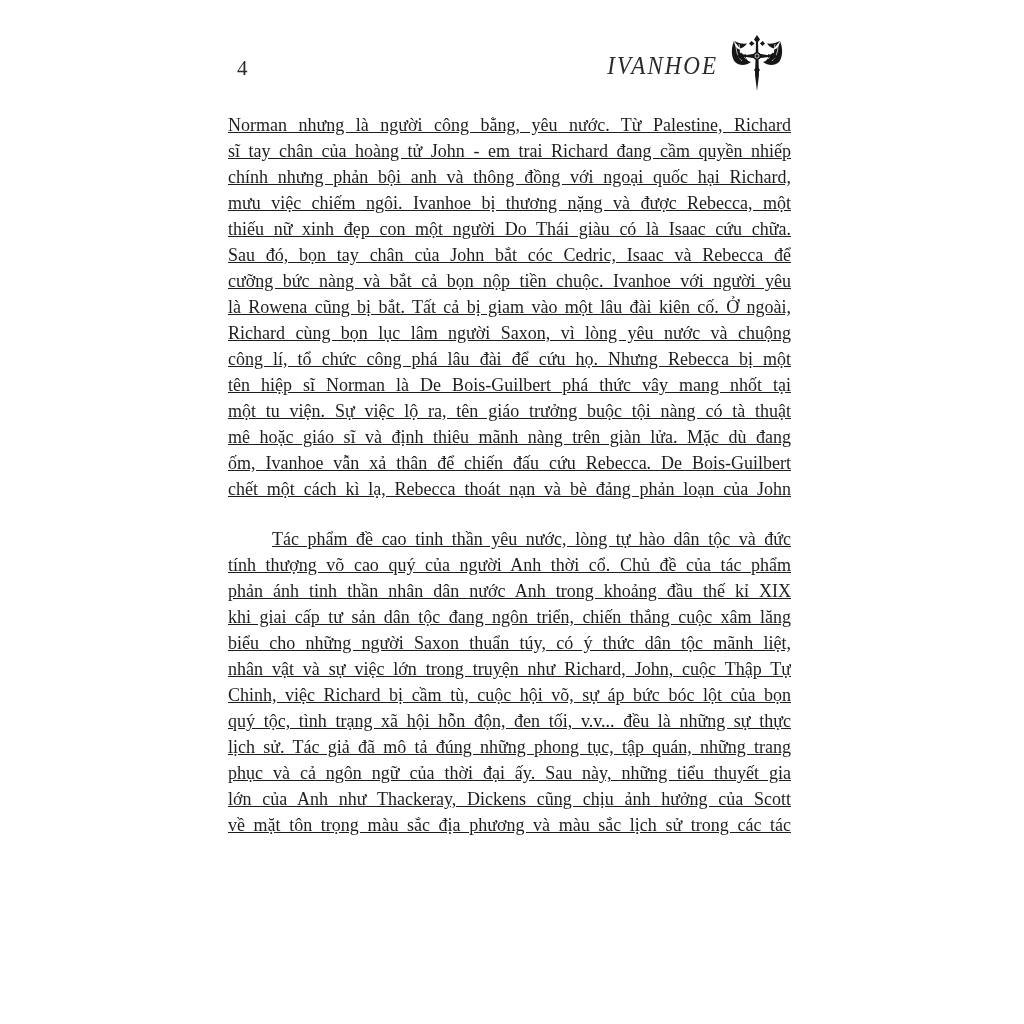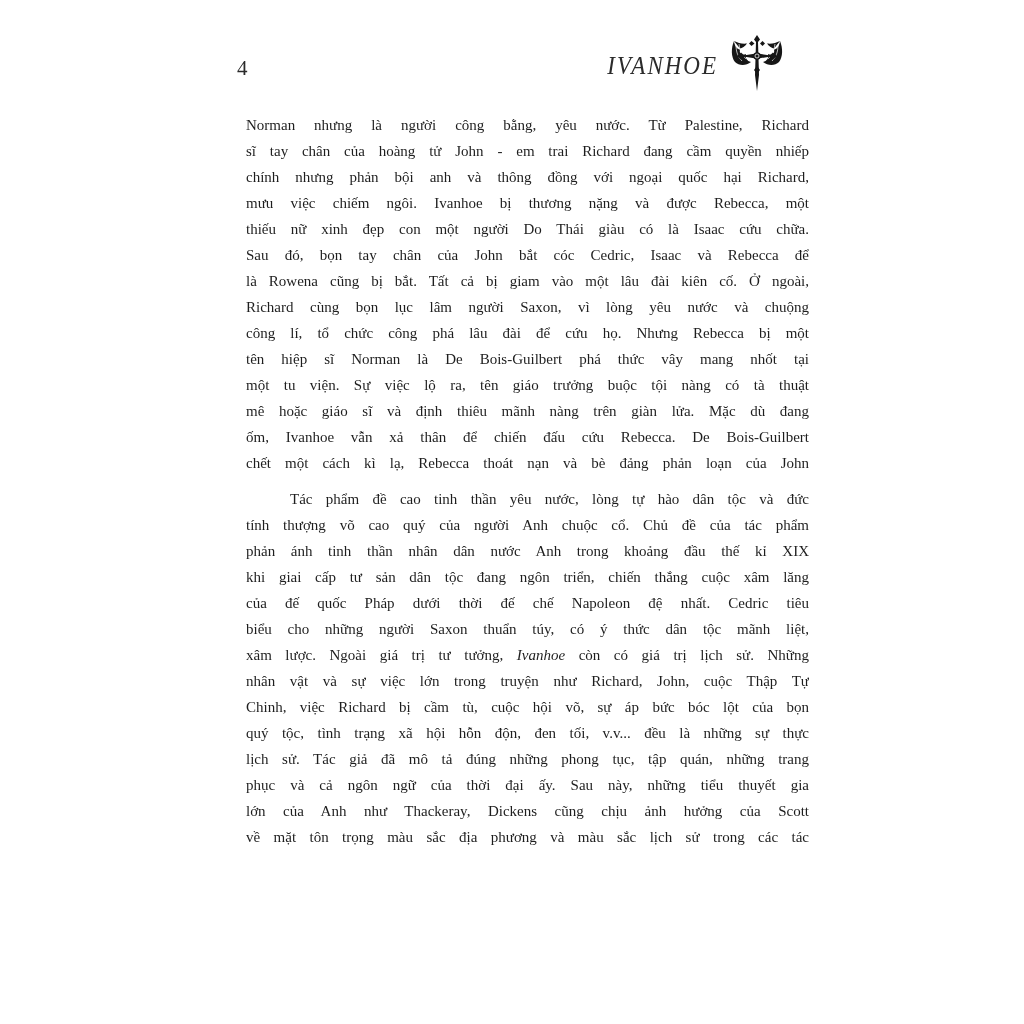--- a/index.html
+++ b/index.html
@@ -37,27 +37,28 @@
     position: absolute;
     left: 727px;
     top: 34px;
     width: 60px;
     height: 64px;
   }
 
   
   #body-text {
     position: absolute;
-    left: 246px;
+    left: 228px;
     top: 112px;
     width: 563px;
-    font-size: 15px;
+    font-size: 18px;
+    text-decoration: underline;
   }
   .paragraph { margin: 0; }
-  .paragraph + .paragraph { margin-top: 10px; }
+  .paragraph + .paragraph { margin-top: 24px; }
   .line {
     height: 26px;
     line-height: 26px;
     text-align: justify;
     text-align-last: justify;
     overflow: hidden;
     white-space: normal;
     word-spacing: 0.02em;
   }
   .line.para-end { text-align-last: left; }
@@ -114,37 +115,36 @@
   </span>
 
   <div id="body-text">
       <div class="paragraph">
         <div class="line"><span>Norman nhưng là người công bằng, yêu nước. Từ Palestine, Richard</span></div>
         <div class="line"><span>sĩ tay chân của hoàng tử John - em trai Richard đang cầm quyền nhiếp</span></div>
         <div class="line"><span>chính nhưng phản bội anh và thông đồng với ngoại quốc hại Richard,</span></div>
         <div class="line"><span>mưu việc chiếm ngôi. Ivanhoe bị thương nặng và được Rebecca, một</span></div>
         <div class="line"><span>thiếu nữ xinh đẹp con một người Do Thái giàu có là Isaac cứu chữa.</span></div>
         <div class="line"><span>Sau đó, bọn tay chân của John bắt cóc Cedric, Isaac và Rebecca để</span></div>
+        <div class="line"><span>cưỡng bức nàng và bắt cả bọn nộp tiền chuộc. Ivanhoe với người yêu</span></div>
         <div class="line"><span>là Rowena cũng bị bắt. Tất cả bị giam vào một lâu đài kiên cố. Ở ngoài,</span></div>
         <div class="line"><span>Richard cùng bọn lục lâm người Saxon, vì lòng yêu nước và chuộng</span></div>
         <div class="line"><span>công lí, tổ chức công phá lâu đài để cứu họ. Nhưng Rebecca bị một</span></div>
         <div class="line"><span>tên hiệp sĩ Norman là De Bois-Guilbert phá thức vây mang nhốt tại</span></div>
         <div class="line"><span>một tu viện. Sự việc lộ ra, tên giáo trưởng buộc tội nàng có tà thuật</span></div>
         <div class="line"><span>mê hoặc giáo sĩ và định thiêu mãnh nàng trên giàn lửa. Mặc dù đang</span></div>
         <div class="line"><span>ốm, Ivanhoe vẫn xả thân để chiến đấu cứu Rebecca. De Bois-Guilbert</span></div>
         <div class="line"><span>chết một cách kì lạ, Rebecca thoát nạn và bè đảng phản loạn của John</span></div>
       </div>
       <div class="paragraph">
         <div class="line indent"><span>Tác phẩm đề cao tinh thần yêu nước, lòng tự hào dân tộc và đức</span></div>
-        <div class="line"><span>tính thượng võ cao quý của người Anh chuộc cổ. Chủ đề của tác phẩm</span></div>
+        <div class="line"><span>tính thượng võ cao quý của người Anh thời cổ. Chủ đề của tác phẩm</span></div>
         <div class="line"><span>phản ánh tinh thần nhân dân nước Anh trong khoảng đầu thế kỉ XIX</span></div>
         <div class="line"><span>khi giai cấp tư sản dân tộc đang ngôn triển, chiến thắng cuộc xâm lăng</span></div>
-        <div class="line"><span>của đế quốc Pháp dưới thời đế chế Napoleon đệ nhất. Cedric tiêu</span></div>
         <div class="line"><span>biểu cho những người Saxon thuẩn túy, có ý thức dân tộc mãnh liệt,</span></div>
-        <div class="line"><span>xâm lược. Ngoài giá trị tư tưởng, </span><span class="it">Ivanhoe</span><span> còn có giá trị lịch sử. Những</span></div>
         <div class="line"><span>nhân vật và sự việc lớn trong truyện như Richard, John, cuộc Thập Tự</span></div>
         <div class="line"><span>Chinh, việc Richard bị cầm tù, cuộc hội võ, sự áp bức bóc lột của bọn</span></div>
         <div class="line"><span>quý tộc, tình trạng xã hội hỗn độn, đen tối, v.v... đều là những sự thực</span></div>
         <div class="line"><span>lịch sử. Tác giả đã mô tả đúng những phong tục, tập quán, những trang</span></div>
         <div class="line"><span>phục và cả ngôn ngữ của thời đại ấy. Sau này, những tiểu thuyết gia</span></div>
         <div class="line"><span>lớn của Anh như Thackeray, Dickens cũng chịu ảnh hưởng của Scott</span></div>
         <div class="line"><span>về mặt tôn trọng màu sắc địa phương và màu sắc lịch sử trong các tác</span></div>
       </div>
     </div>
 

